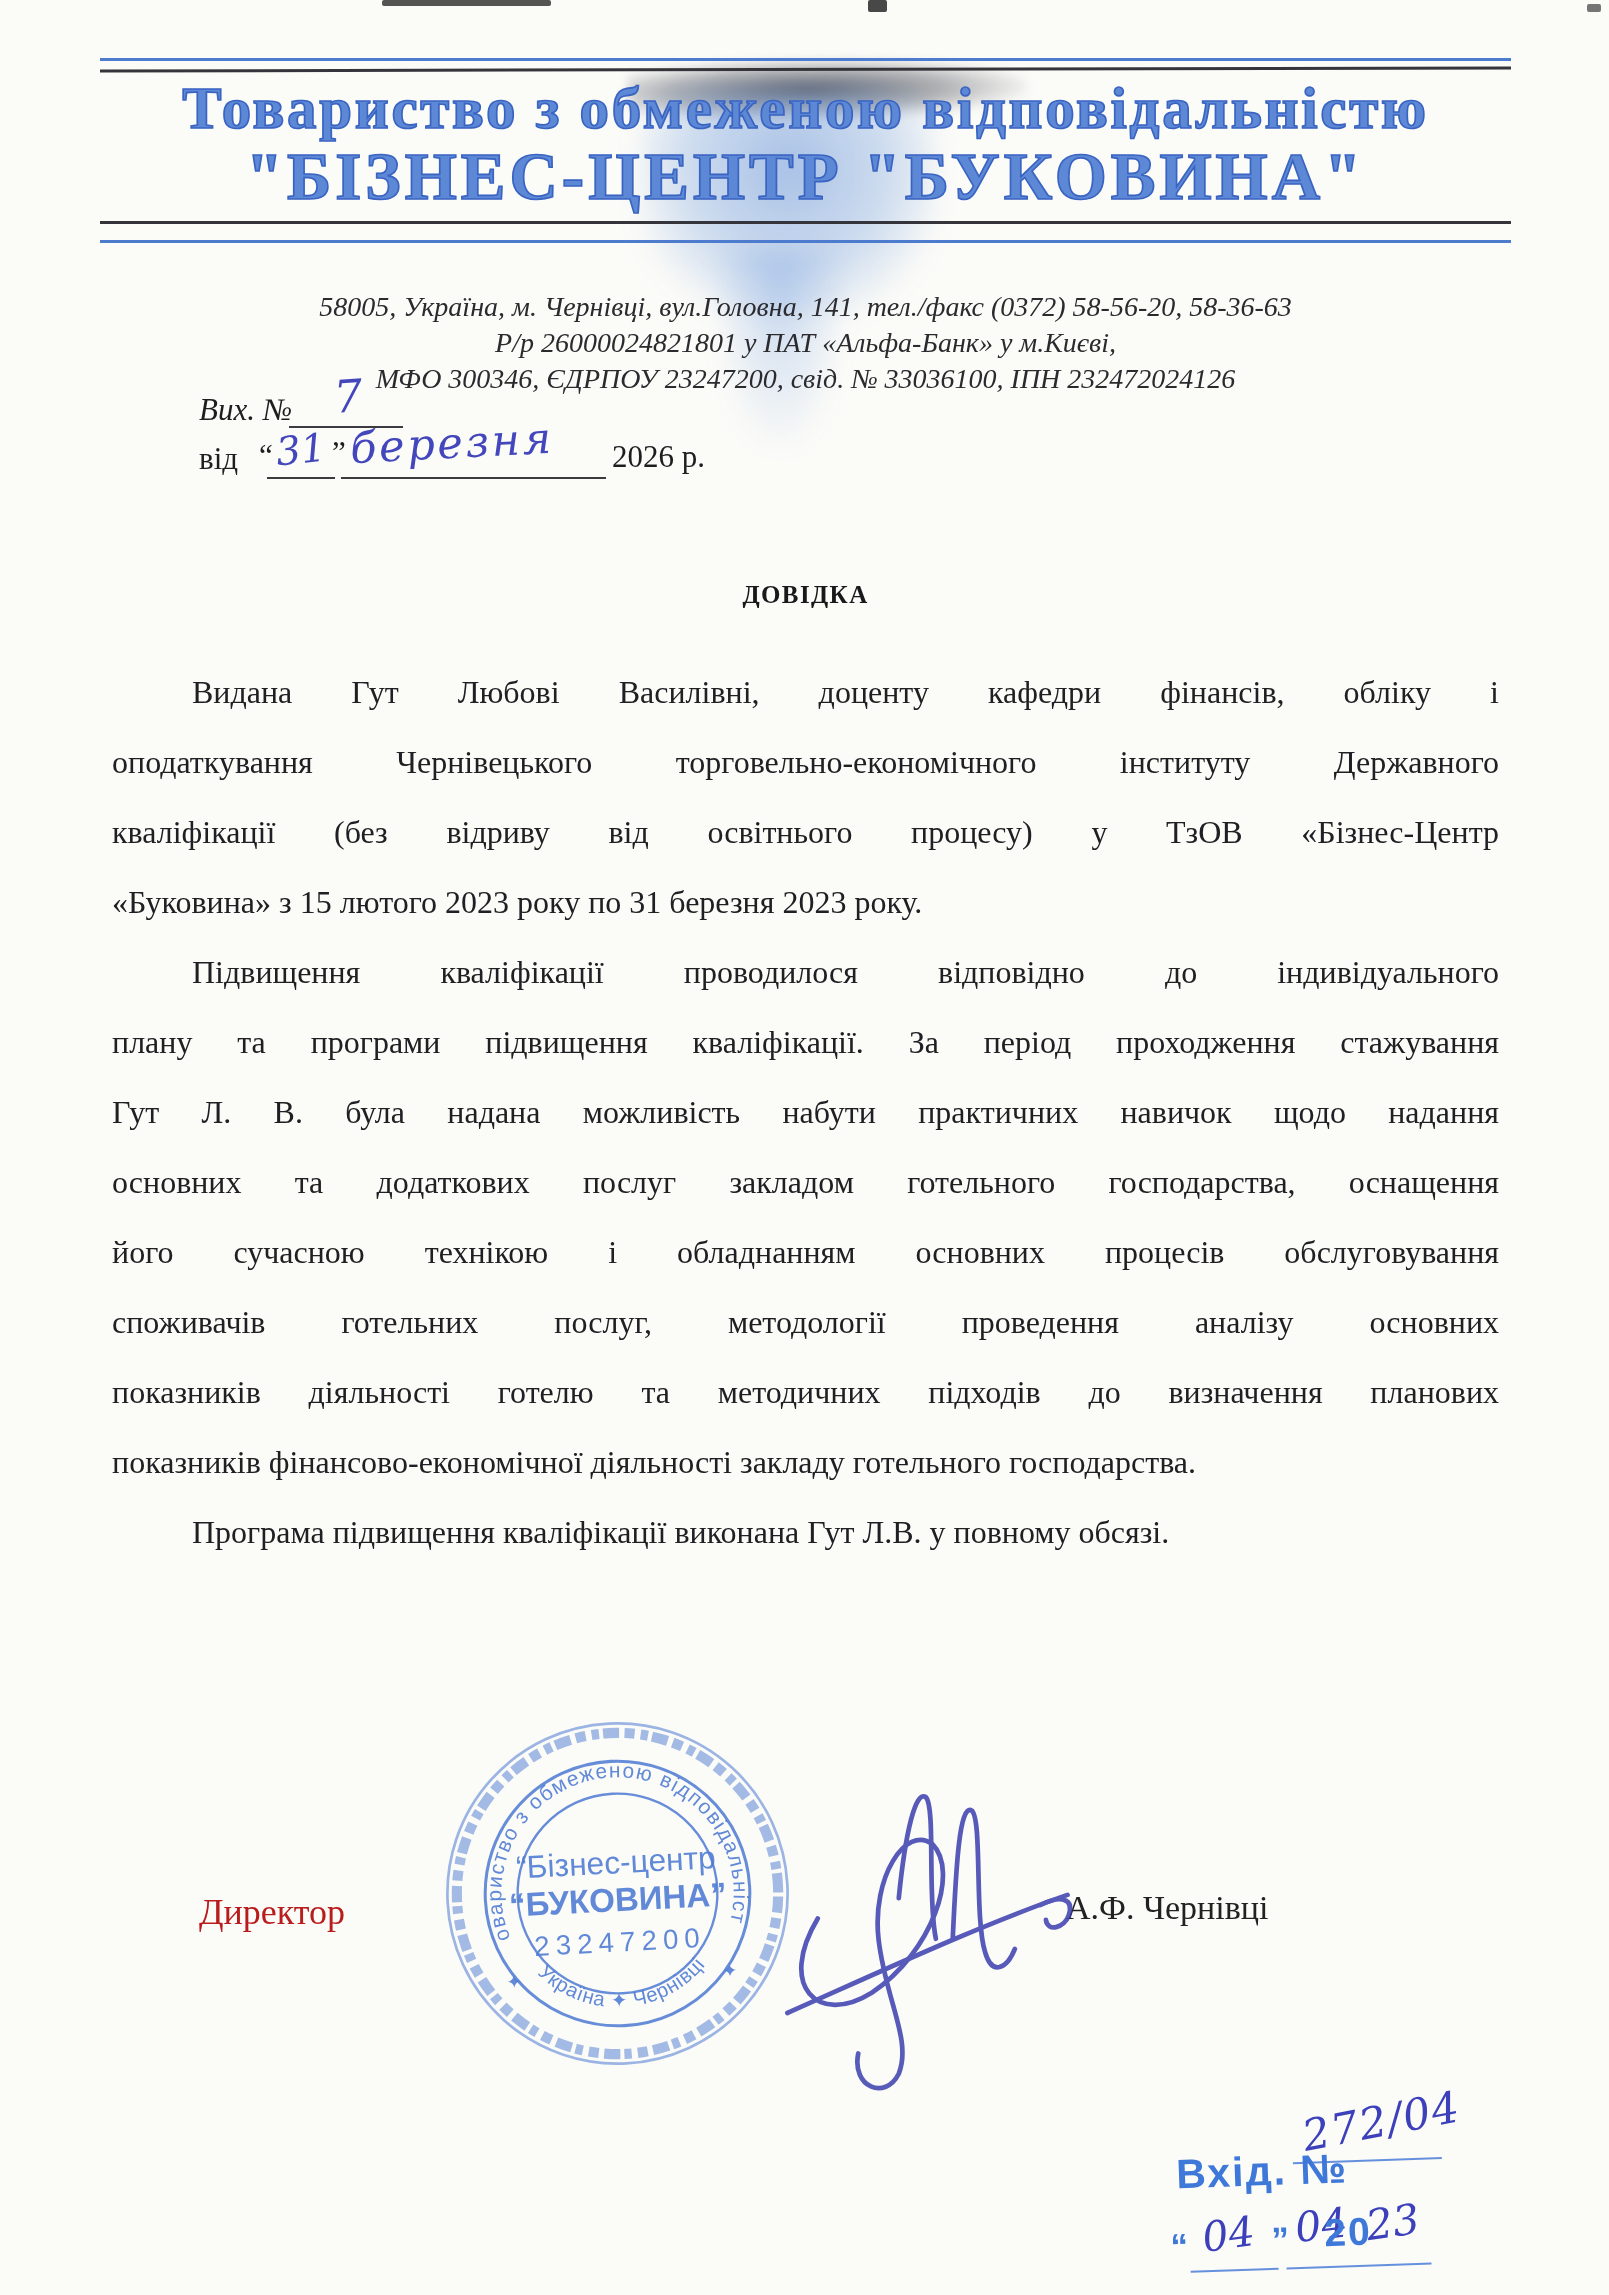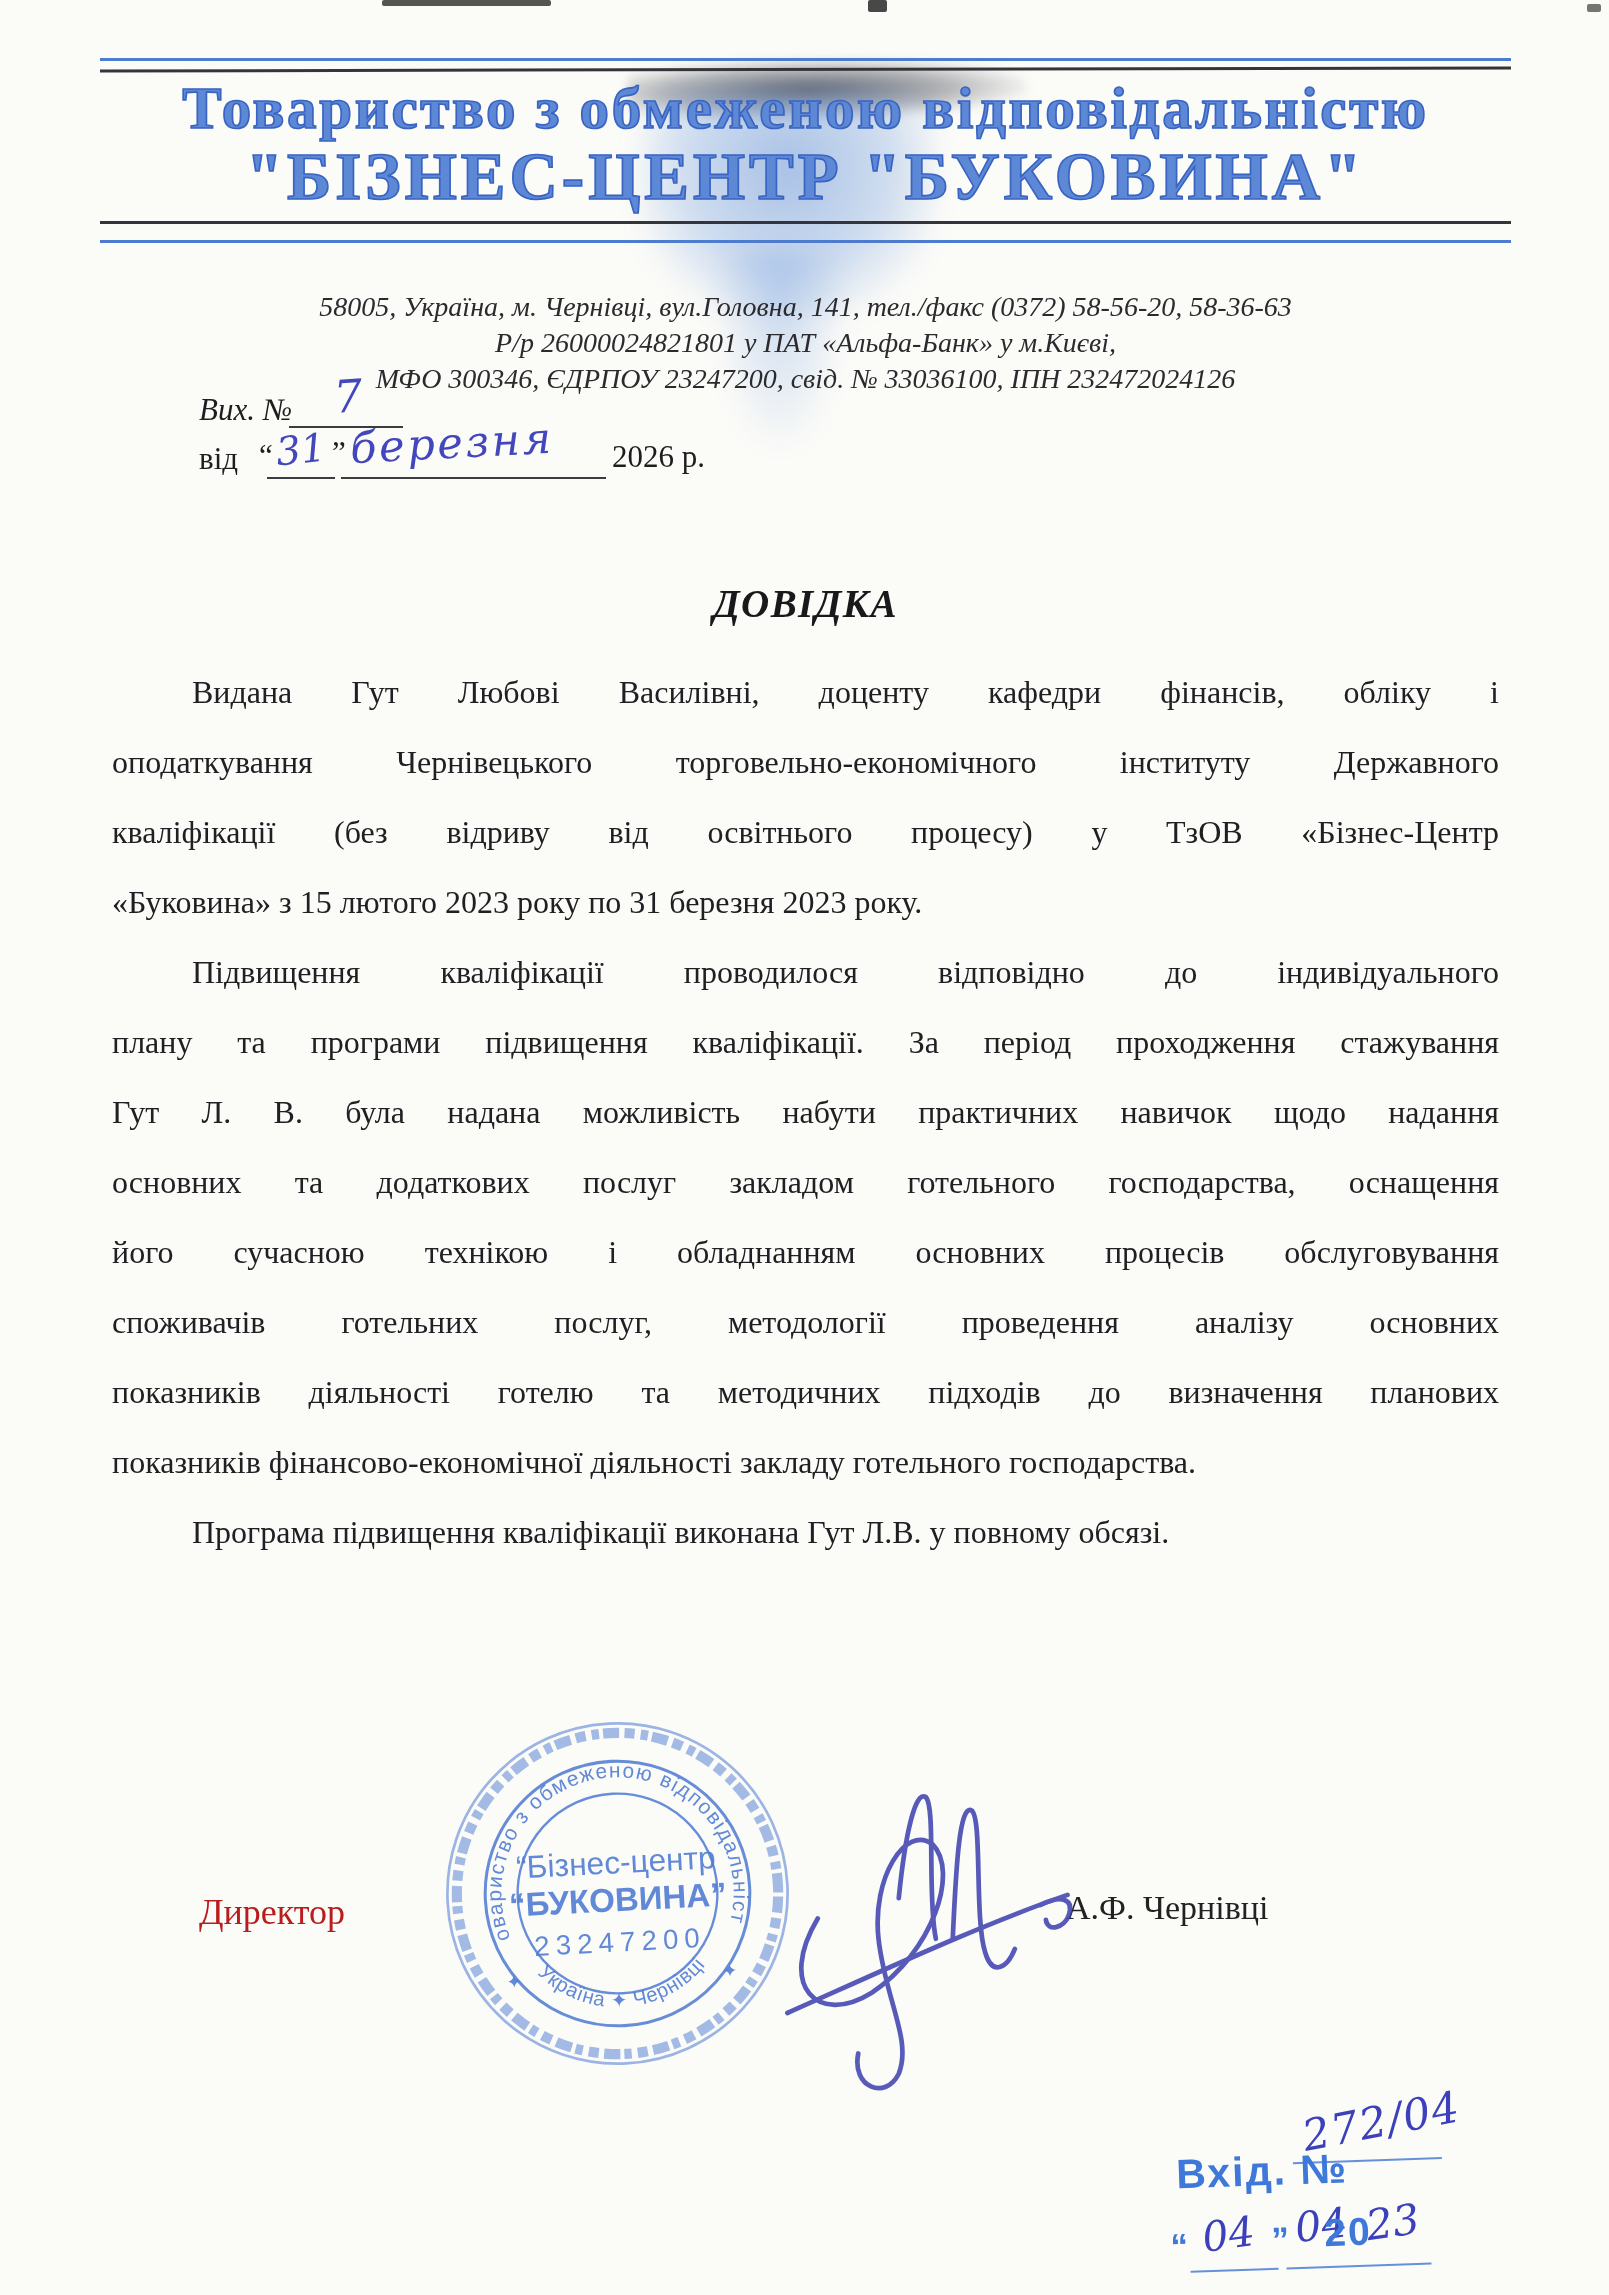--- a/index.html
+++ b/index.html
@@ -54,21 +54,21 @@
   .b-day{left:267px;top:431px;width:68px;height:46px;}
   .b-month{left:341px;top:431px;width:265px;height:46px;}
 
   .hand{font-family:"DejaVu Serif","Liberation Serif",serif;font-style:italic;
         color:#4347bb;}
   .hand-7{font-size:45px;transform:rotate(-4deg);display:inline-block;}
   .hand-31{font-size:39px;transform:rotate(-6deg);display:inline-block;}
   .hand-month{font-size:43px;transform:rotate(-3deg);display:inline-block;letter-spacing:2.7px;}
 
   .doc-title{position:absolute;top:581px;left:100px;width:1411px;text-align:center;
-     font-weight:bold;font-size:39px;letter-spacing:1.4px;color:#19191c;font-style:italic;}
+     font-weight:bold;font-size:25px;letter-spacing:1.4px;color:#19191c;}
 
   .bodytext{position:absolute;left:112px;top:657px;width:1387px;font-size:32px;color:#202024;}
   .bline{height:70px;line-height:70px;}
   .just{text-align:justify;text-align-last:justify;}
   .indent{text-indent:80px;}
 
   .role{position:absolute;left:199px;top:1891px;font-size:36px;color:#b91c1c;}
   .sig-name{position:absolute;left:1066px;top:1889px;font-size:34px;color:#222;}
 
   .stamp-svg{position:absolute;left:415px;top:1691px;width:405px;height:405px;

